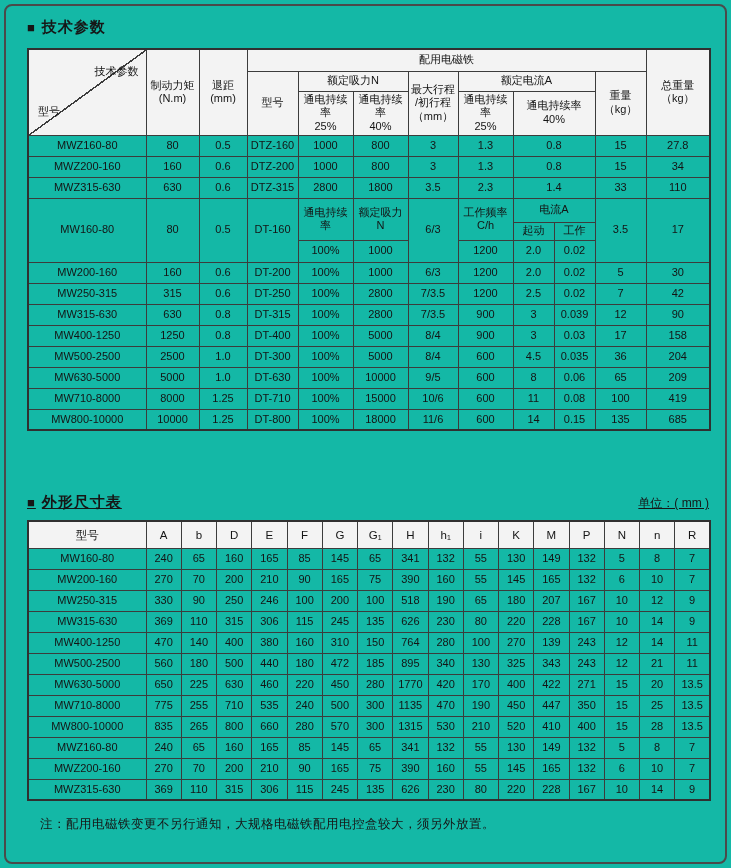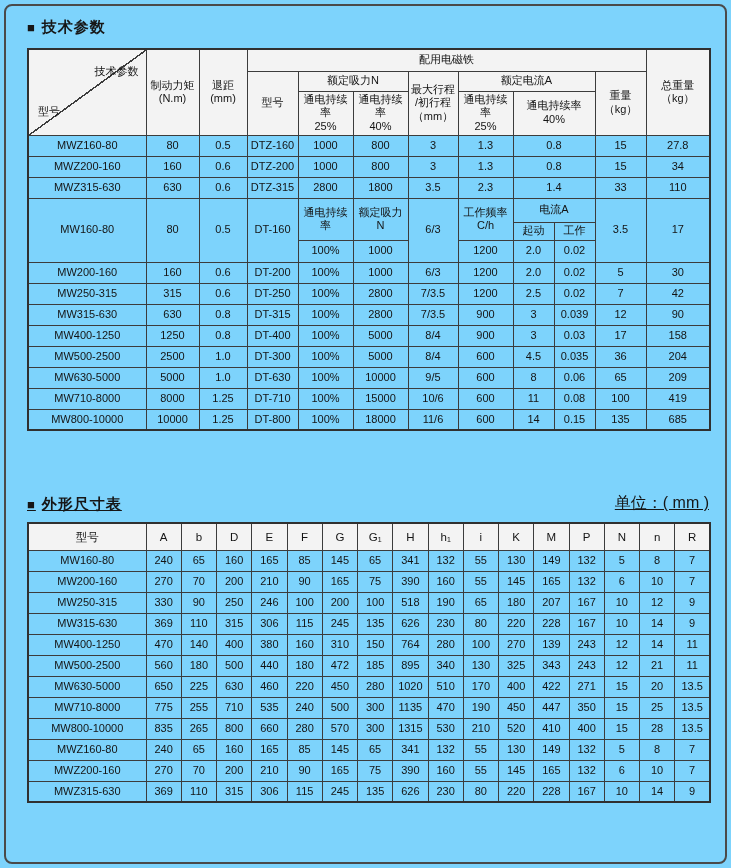--- a/index.html
+++ b/index.html
@@ -1,18 +1,18 @@
 <!DOCTYPE html>
 <html><head>
 <meta charset="utf-8">
 <style>
   * { margin:0; padding:0; box-sizing:border-box; }
   html,body { background:#e9e9e9; }
   .page {
-    position:relative; width:731px; height:868px; background:#7dd3fc;
+    position:relative; width:731px; height:868px; background:#14b8a6;
     font-family:"Liberation Sans", sans-serif; color:#161616; overflow:hidden;
   }
   .frame {
     position:absolute; inset:4px; border:2px solid #4a4a4a; border-radius:8px;
     pointer-events:none;
   }
   .content { position:absolute; left:27px; top:18px; width:682px; }
 
   .sec-title { font-size:15px; font-weight:bold; letter-spacing:1px; }
   .sec-title .marker { font-size:13px; margin-right:6px; }
@@ -44,21 +44,21 @@
       transparent 49.5%, #3c3c3c 49.5%, #3c3c3c 50.6%, transparent 50.6%);
   }
   .diag .dt { position:absolute; top:15px; right:7px; font-size:11px; }
   .diag .db { position:absolute; bottom:16px; left:9px; font-size:11px; }
 
   .sec2-head {
     margin-top:62px; display:flex; justify-content:space-between;
     align-items:flex-end;
     text-decoration:underline;
   }
-  .unit-label { font-size:16px; }
+  .unit-label { font-size:12px; }
   #dim-table { margin-top:8px; }
   #dim-table thead th { height:27px; font-size:11.5px; }
   #dim-table tbody td { height:21px; }
 
   .footnote { margin-top:15px; font-size:12.5px; padding-left:13px; letter-spacing:0.5px; }
 </style>
 </head>
 <body>
 
 <div class="page">
@@ -470,22 +470,22 @@
           </tr>
           <tr>
             <td>MW630-5000</td>
             <td>650</td>
             <td>225</td>
             <td>630</td>
             <td>460</td>
             <td>220</td>
             <td>450</td>
             <td>280</td>
-            <td>1020</td>
-            <td>510</td>
+            <td>1770</td>
+            <td>420</td>
             <td>170</td>
             <td>400</td>
             <td>422</td>
             <td>271</td>
             <td>15</td>
             <td>20</td>
             <td>13.5</td>
           </tr>
           <tr>
             <td>MW710-8000</td>
@@ -578,14 +578,15 @@
             <td>220</td>
             <td>228</td>
             <td>167</td>
             <td>10</td>
             <td>14</td>
             <td>9</td>
           </tr>
         </tbody>
     </table>
 
+    <p class="footnote">注：配用电磁铁变更不另行通知，大规格电磁铁配用电控盒较大，须另外放置。</p>
   </div>
 </div>
 
 </body></html>

